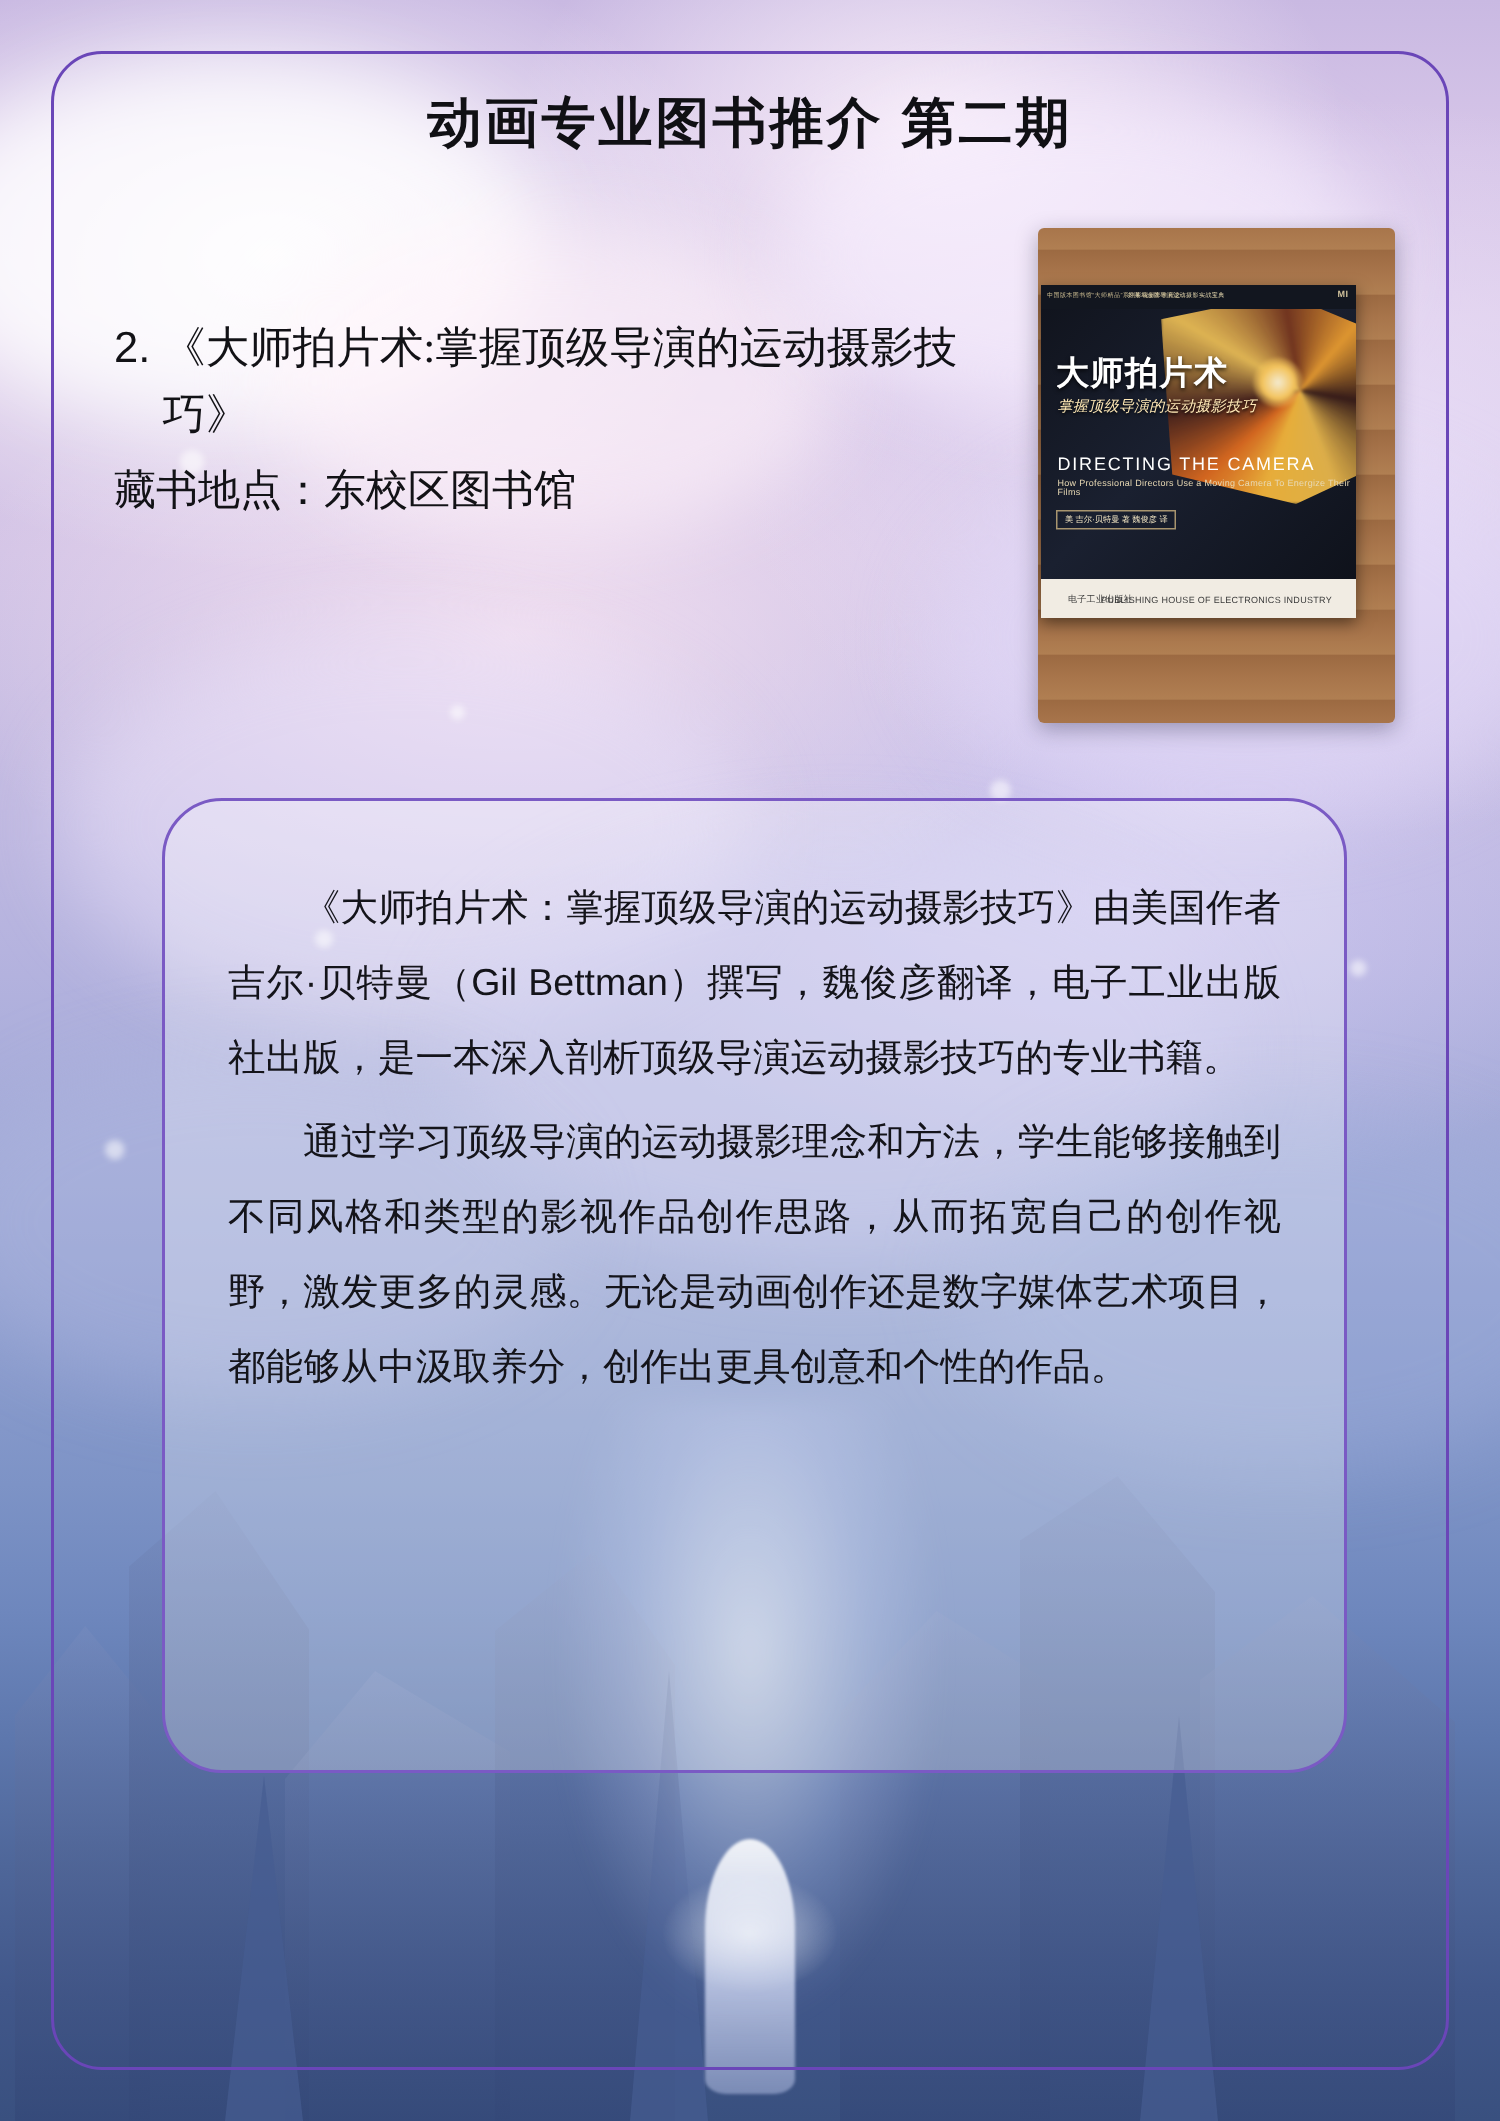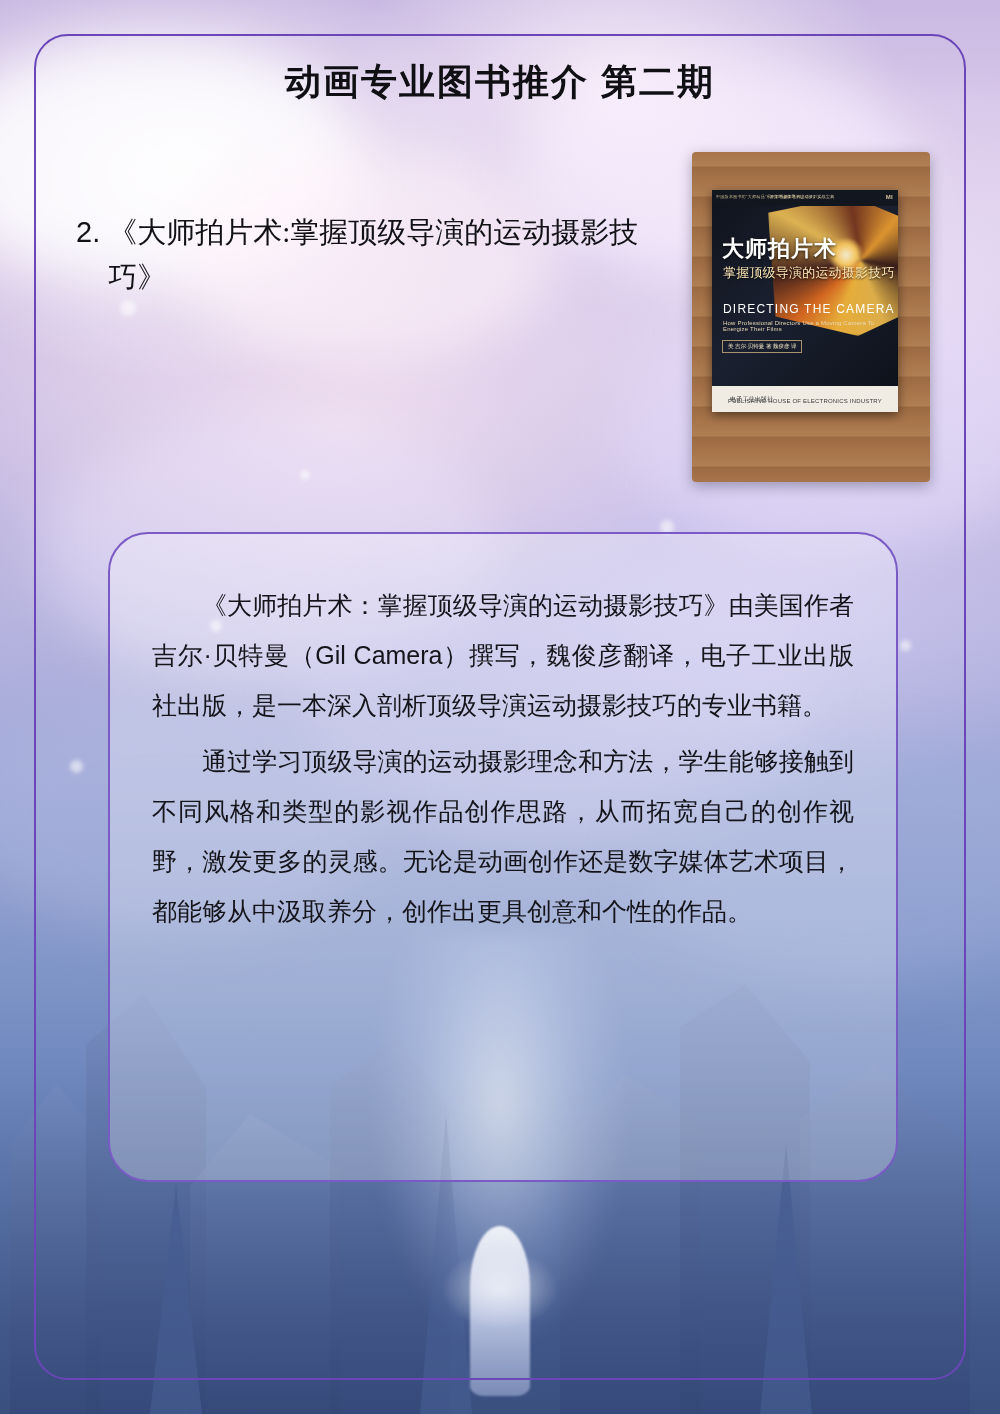--- a/index.html
+++ b/index.html
@@ -186,22 +186,22 @@
     height: 330px;
     border-radius: 4px;
     overflow: hidden;
     box-shadow: 0 4px 14px rgba(30,30,60,0.35);
     background: repeating-linear-gradient(
         to bottom,
         #a8754b 0px, #b07f52 14px, #9c6a42 15px, #a8754b 30px);
   }
   .photo-cover {
     position: absolute;
-    left: 20px; top: 38px;
-    width: 186px; height: 222px;
+    left: 2px; top: 38px;
+    width: 210px; height: 222px;
     background: linear-gradient(135deg, #10131c 0%, #1a2030 45%, #0d1018 100%);
     box-shadow: 0 3px 10px rgba(0,0,0,0.5);
     overflow: hidden;
   }
   .cover-topbar {
     position: absolute;
     left: 0; right: 0; top: 0;
     height: 16px;
     background: #12161f;
   }
@@ -250,24 +250,25 @@
     font-size: 22px;
     font-weight: 700;
     color: #ffffff;
     letter-spacing: 1px;
     text-shadow: 0 1px 3px rgba(0,0,0,0.75);
     font-family: "Liberation Sans", "DejaVu Sans", sans-serif;
   }
   .cover-cn-sub {
     position: absolute;
     left: 11px; top: 74px;
-    font-size: 13px;
+    font-size: 10px;
     color: #ffe9b6;
     letter-spacing: 0.2px;
     text-shadow: 0 1px 2px rgba(0,0,0,0.8);
+    font-style: italic;
   }
   .cover-en-title {
     position: absolute;
     left: 11px; top: 112px;
     font-size: 12px;
     font-weight: 400;
     color: #ffffff;
     letter-spacing: 1.2px;
   }
   .cover-en-sub {
@@ -385,21 +386,24 @@
           <span class="cover-pub r">PUBLISHING HOUSE OF ELECTRONICS INDUSTRY</span>
         </div>
       </div>
     </div>
 
     <div class="book-block">
       <div class="book-entry">
         <span class="book-index">2.</span>
         <span class="book-title">《大师拍片术:掌握顶级导演的运动摄影技巧》</span>
       </div>
+      <div class="meta-line">
+        <span>藏书地点：</span><span>东校区图书馆</span>
+      </div>
     </div>
 
     <div class="desc-card">
-      <p class="desc-p">《大师拍片术：掌握顶级导演的运动摄影技巧》由美国作者吉尔·贝特曼（Gil Camera）撰写，魏俊彦翻译，电子工业出版社出版，是一本深入剖析顶级导演运动摄影技巧的专业书籍。</p>
+      <p class="desc-p">《大师拍片术：掌握顶级导演的运动摄影技巧》由美国作者吉尔·贝特曼（Gil Bettman）撰写，魏俊彦翻译，电子工业出版社出版，是一本深入剖析顶级导演运动摄影技巧的专业书籍。</p>
       <p class="desc-p">通过学习顶级导演的运动摄影理念和方法，学生能够接触到不同风格和类型的影视作品创作思路，从而拓宽自己的创作视野，激发更多的灵感。无论是动画创作还是数字媒体艺术项目，都能够从中汲取养分，创作出更具创意和个性的作品。</p>
     </div>
 
   </div>
 </div>
 
 </body></html>

